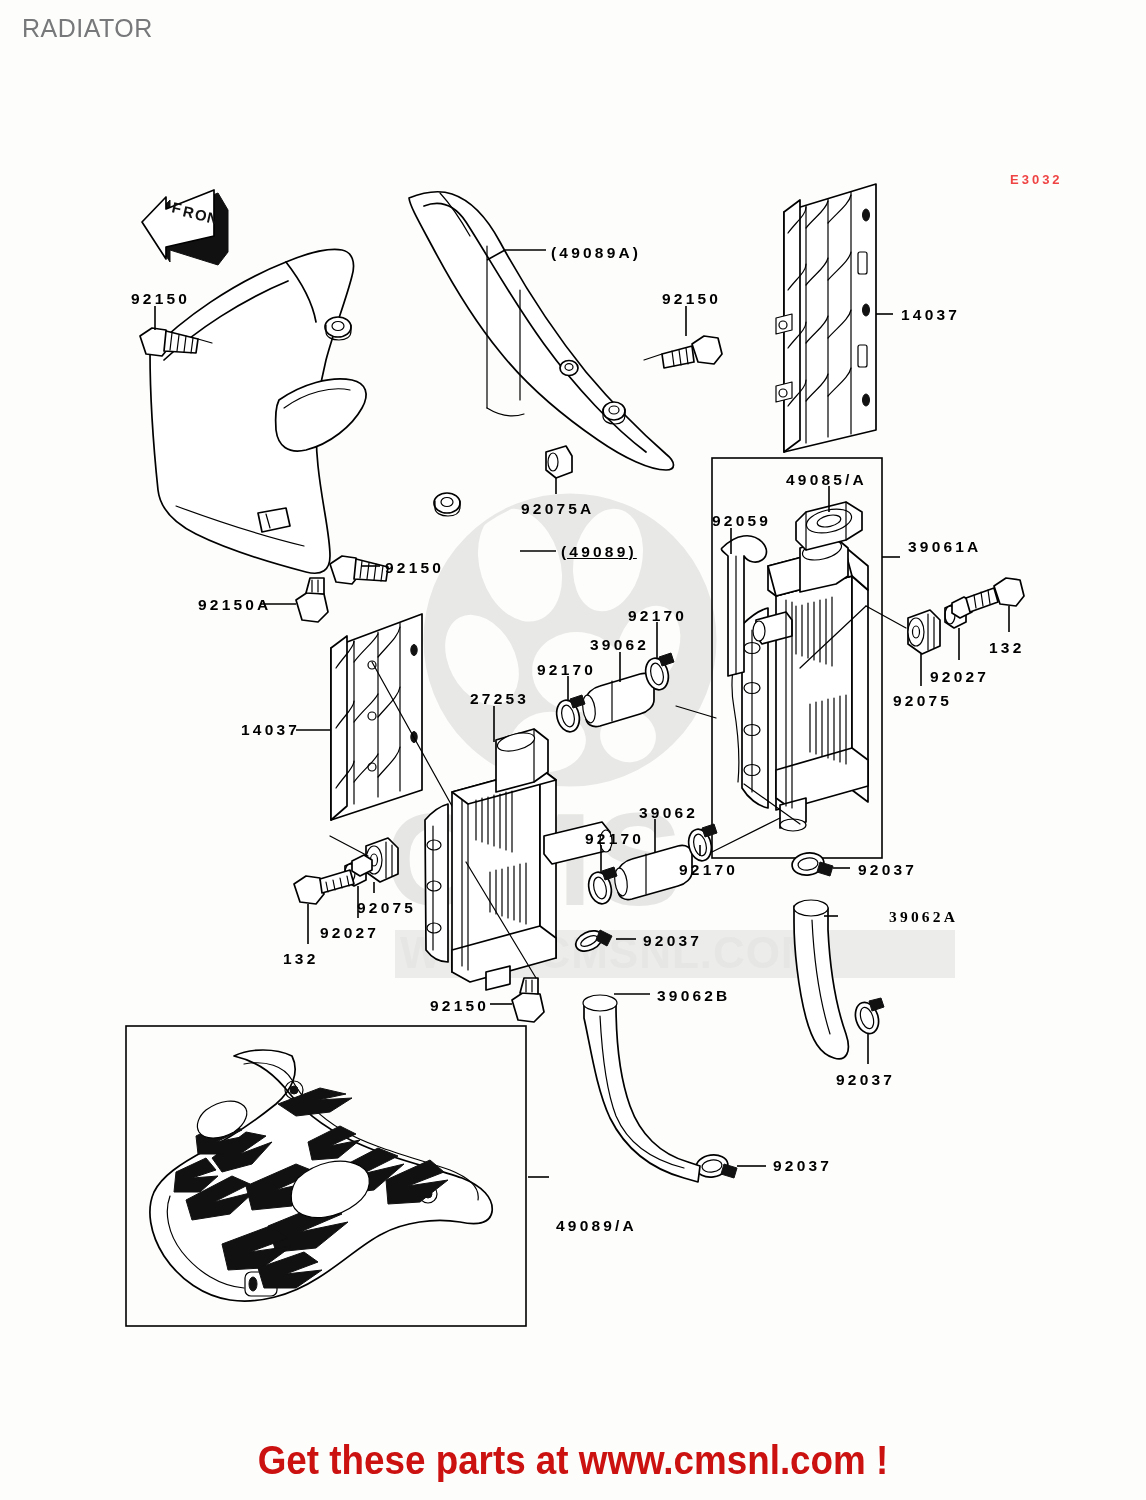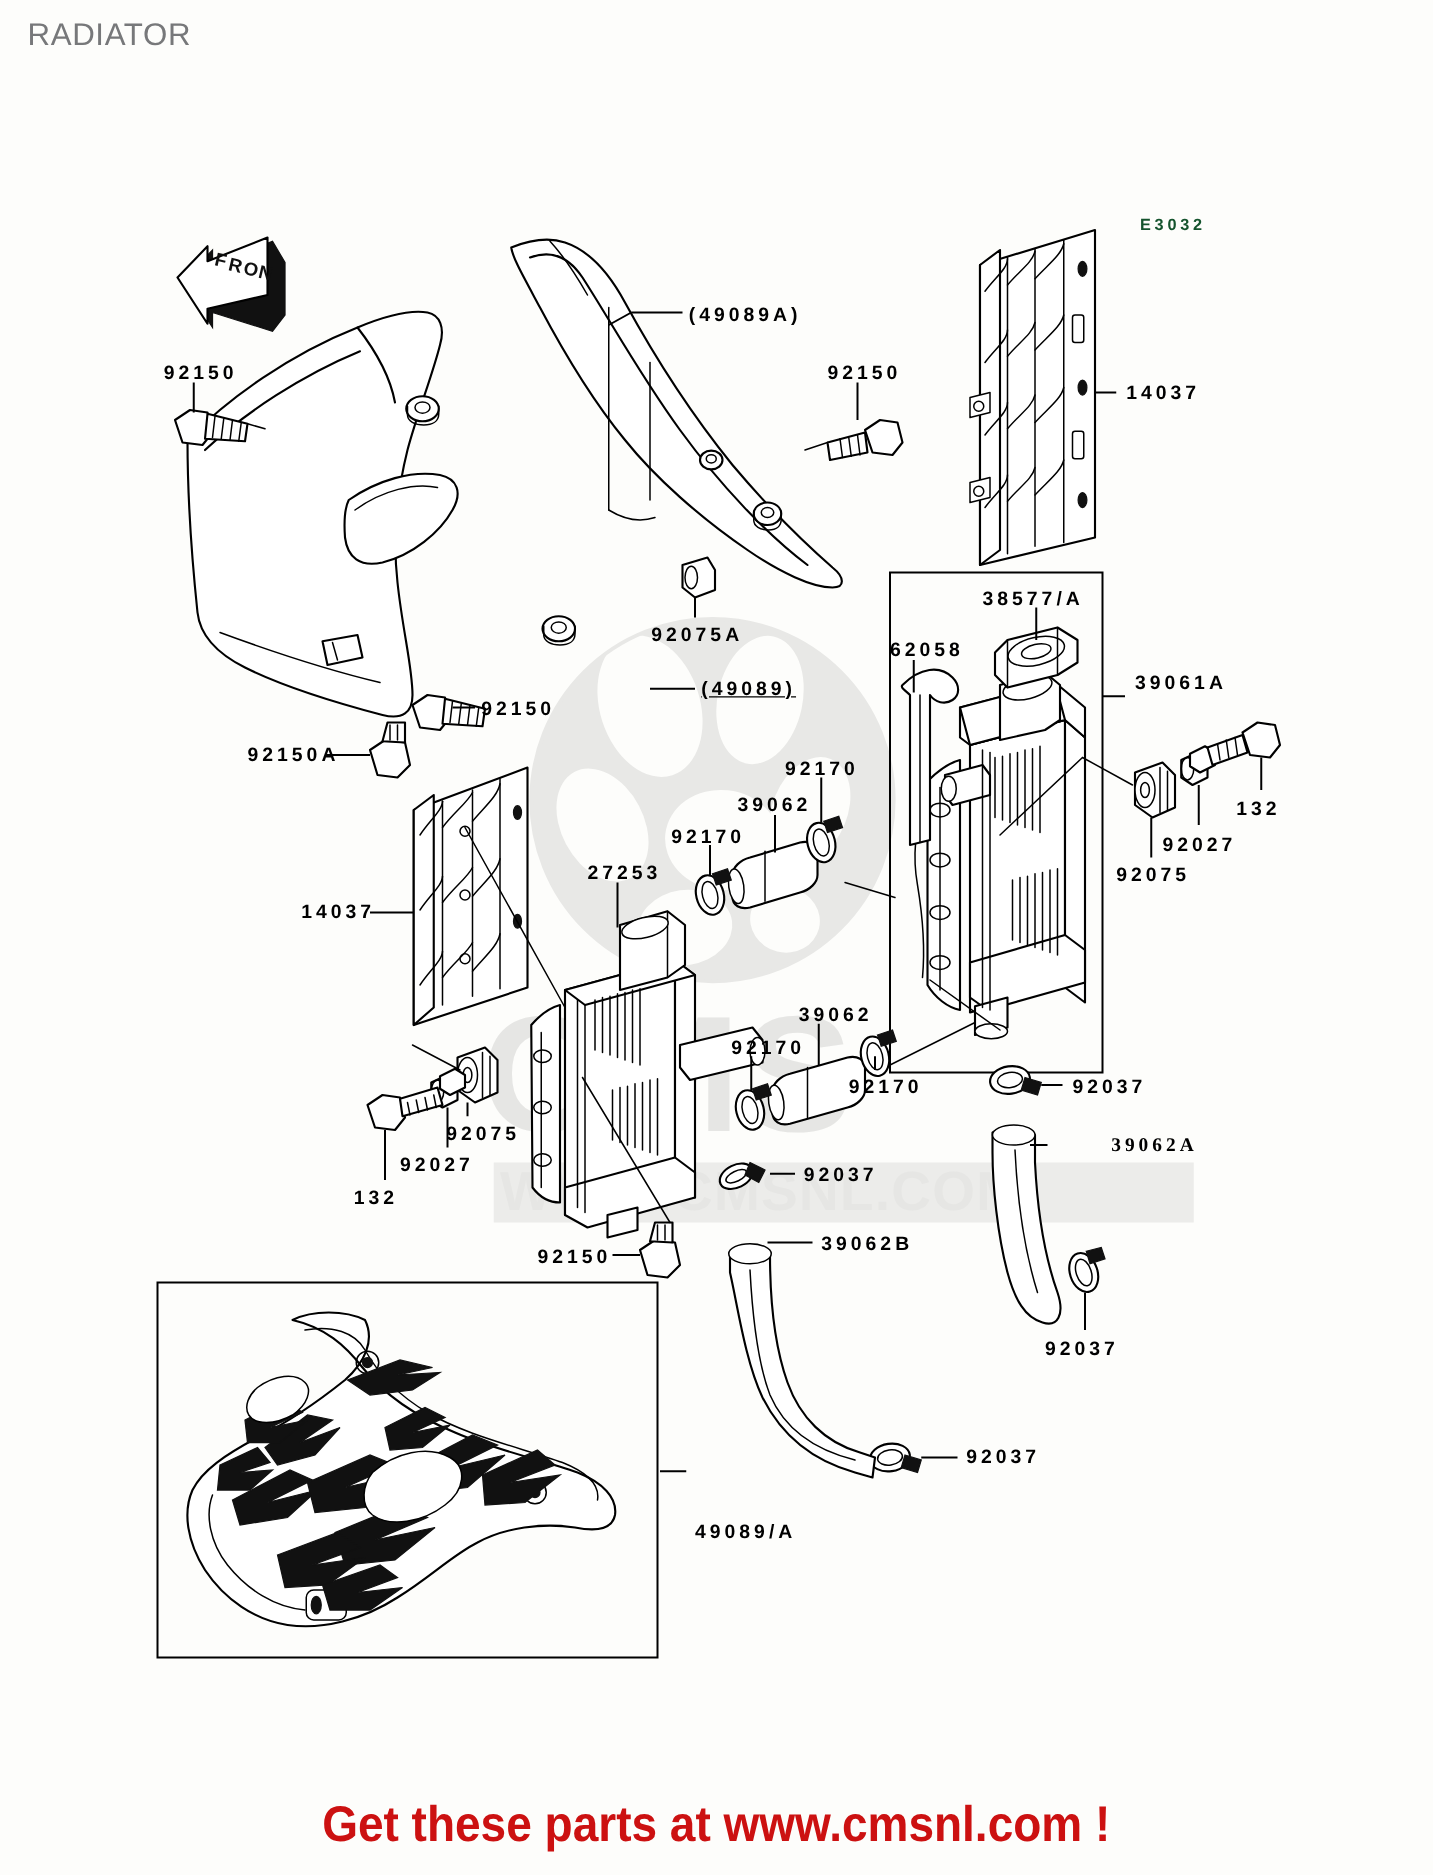--- a/index.html
+++ b/index.html
@@ -11,22 +11,22 @@
   }
   #page{position:absolute;inset:0;padding-left:46px;}
 
   
   .page-title{
     position:absolute;left:22px;top:14px;
     font-size:25px;letter-spacing:.5px;color:#77787a;font-weight:400;
   }
   
   .diagram-code{
-    position:absolute;left:912px;top:172px;
-    font-size:13px;font-weight:bold;color:#14532d;letter-spacing:3px;
+    position:absolute;left:1010px;top:172px;
+    font-size:13px;font-weight:bold;color:#ef4444;letter-spacing:3px;
     font-family:"Liberation Sans",sans-serif;
   }
   
   .footer-tagline{
     position:absolute;left:0;right:0;top:1438px;text-align:center;
     color:#cc1111;font-weight:bold;font-size:40px;
     font-family:"Liberation Sans",sans-serif;
     transform:scaleX(.92);
   }
 
@@ -582,22 +582,22 @@
   </svg>
 
   <div class="lbl" style="left:131px;top:290px;">92150</div>
   <div class="lbl" style="left:551px;top:244px;">(49089A)</div>
   <div class="lbl" style="left:662px;top:290px;">92150</div>
   <div class="lbl" style="left:901px;top:306px;">14037</div>
   <div class="lbl" style="left:521px;top:500px;">92075A</div>
   <div class="lbl" style="left:561px;top:543px;text-decoration:underline;">(49089)</div>
   <div class="lbl" style="left:385px;top:559px;">92150</div>
   <div class="lbl" style="left:198px;top:596px;">92150A</div>
-  <div class="lbl" style="left:786px;top:471px;">38577/A</div>
-  <div class="lbl" style="left:712px;top:512px;">62058</div>
+  <div class="lbl" style="left:786px;top:471px;">49085/A</div>
+  <div class="lbl" style="left:712px;top:512px;">92059</div>
   <div class="lbl" style="left:908px;top:538px;">39061A</div>
   <div class="lbl" style="left:989px;top:639px;">132</div>
   <div class="lbl" style="left:930px;top:668px;">92027</div>
   <div class="lbl" style="left:893px;top:692px;">92075</div>
   <div class="lbl" style="left:628px;top:607px;">92170</div>
   <div class="lbl" style="left:590px;top:636px;">39062</div>
   <div class="lbl" style="left:537px;top:661px;">92170</div>
   <div class="lbl" style="left:470px;top:690px;">27253</div>
   <div class="lbl" style="left:241px;top:721px;">14037</div>
   <div class="lbl" style="left:357px;top:899px;">92075</div>

